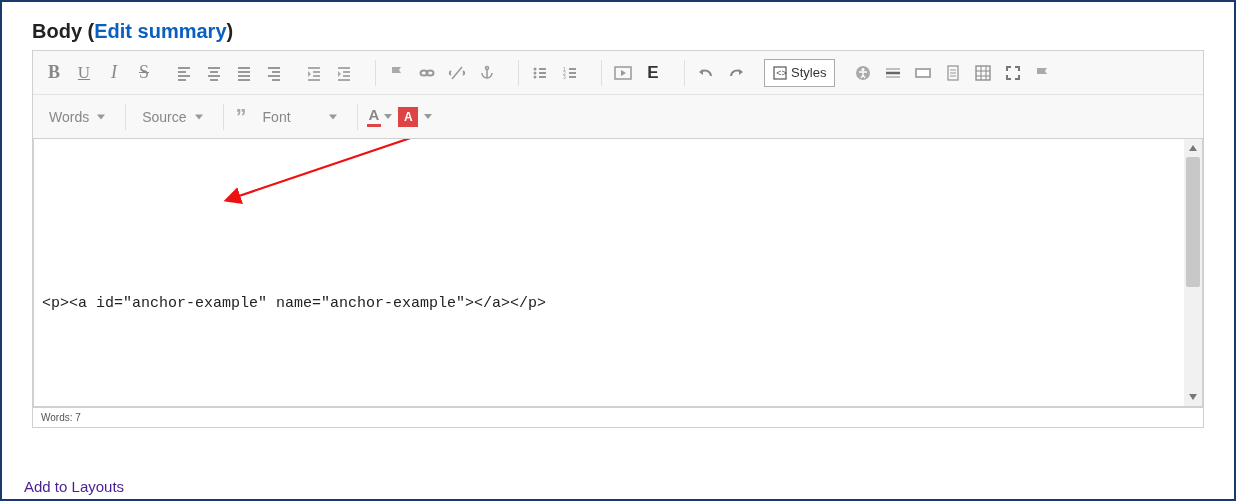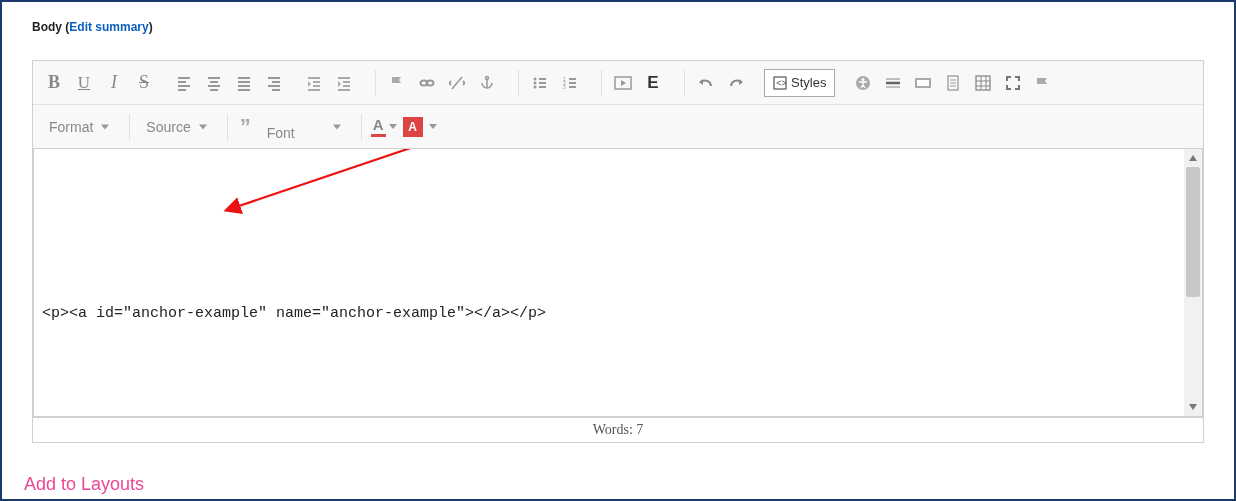--- a/index.html
+++ b/index.html
@@ -10,24 +10,24 @@
   }
   .frame {
     border: 2px solid #1a3a6b;
     width: 1236px;
     height: 501px;
     padding: 18px 30px 10px 30px;
     position: relative;
     background: #fff;
   }
   .field-label {
-    font-size: 12px;
+    font-size: 20px;
     font-weight: bold;
     color: #222;
-    margin-bottom: 26px;
+    margin-bottom: 7px;
   }
   .field-label .summary-link {
     color: #0a5fbf;
     font-weight: bold;
     cursor: pointer;
   }
   .editor-shell {
     border: 1px solid #d0d0d0;
     background: #fff;
   }
@@ -194,33 +194,32 @@
     background: #c8c8c8;
     border-radius: 2px;
     cursor: pointer;
   }
   .annot-arrow {
     position: absolute;
     pointer-events: none;
   }
   .status-row {
     display: flex;
-    justify-content: center;
+    justify-content: flex-start;
     padding: 4px 8px;
-    font-size: 14px;
+    font-size: 10px;
     color: #555;
     border-top: 1px solid #d0d0d0;
-    font-family: Liberation Serif, serif;
   }
   .bottom-text {
     position: absolute;
     left: 22px;
     bottom: 4px;
-    color: #ec4899;
-    font-size: 18px;
+    color: #4c1d95;
+    font-size: 15px;
     margin-top: 41px;
   }
 </style>
 </head>
 <body>
 
 <div class="frame">
 
   <div class="field-label">
     <span>Body</span>
@@ -462,29 +461,29 @@
         <span class="tb-btn">
             <svg width="18" height="14">
               <path d="M3 2 v10 M3 2 h10 l-2 3 l2 3 h-10" fill="#aaa"></path>
             </svg>
           </span>
       </div>
     </div>
 
     <div class="toolbar-row">
       <span class="tb-combo">
-          <span>Format</span>
+          <span>Words</span>
         </span>
       <span class="vsep"></span>
       <span class="tb-combo">
           <span>Source</span>
         </span>
       <span class="vsep"></span>
       <span class="quote-ic">”</span>
-      <span class="tb-combo" style="min-width:90px;align-items:flex-end;">
+      <span class="tb-combo" style="min-width:90px;">
           <span>Font</span>
         </span>
       <span class="vsep"></span>
       <span class="textcolor">
         <span class="glyph">A</span>
           <span class="caret"></span>
       </span>
       <span class="bgcolor-wrap">
         <span class="bgcolor">A</span>
           <span class="caret"></span>

